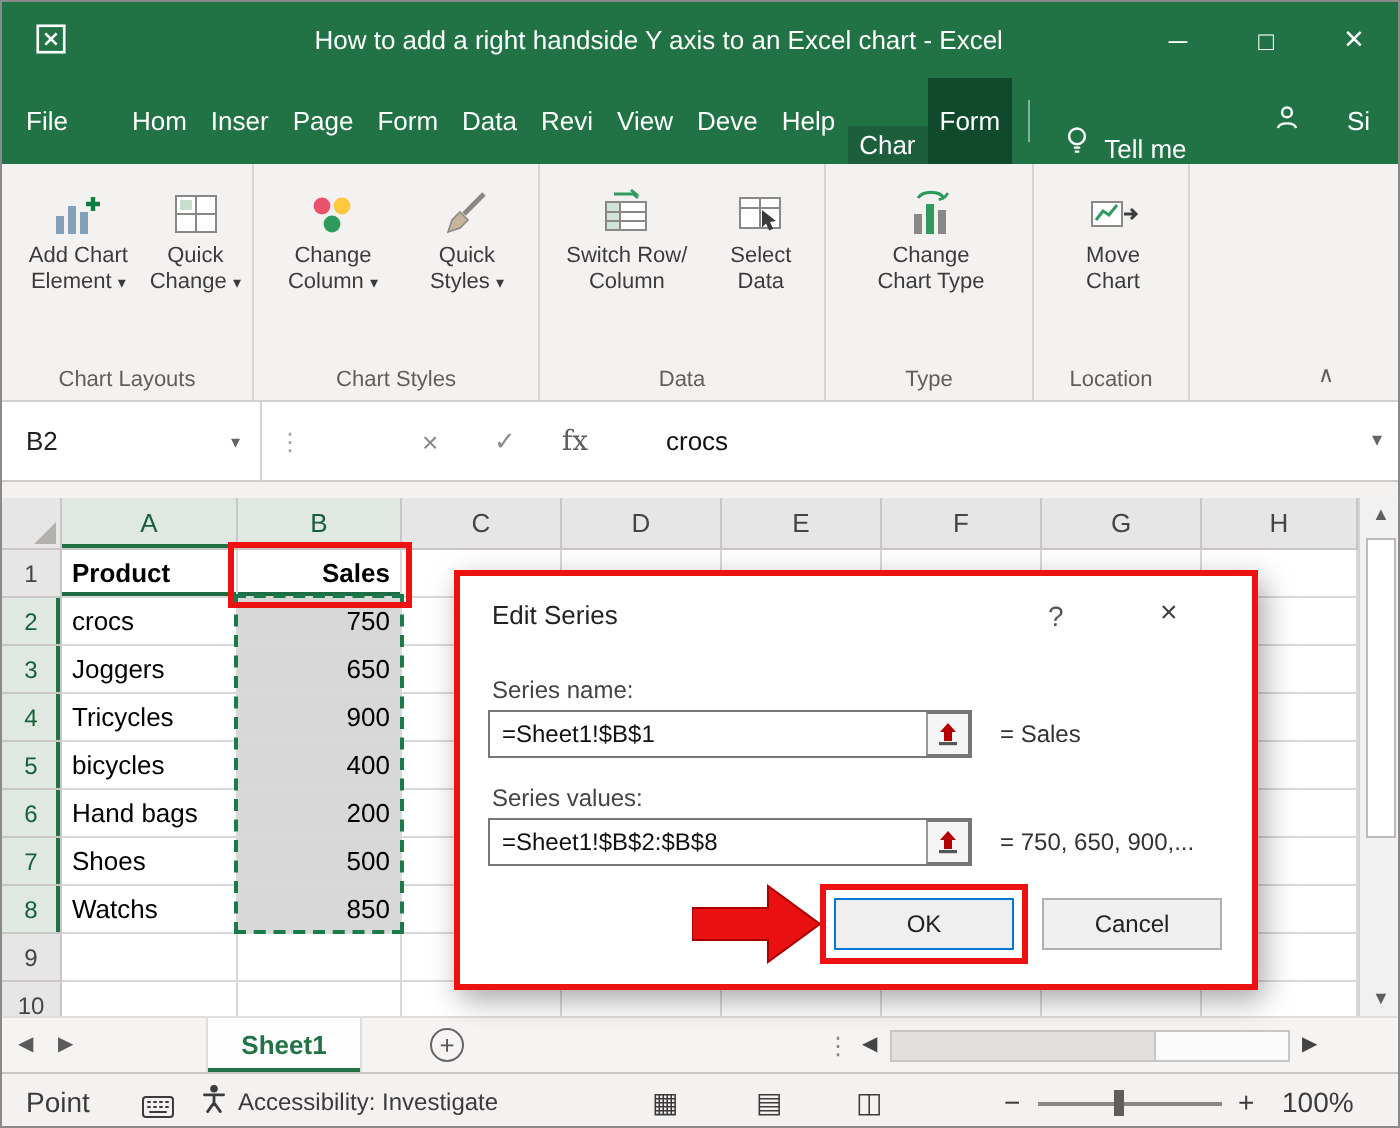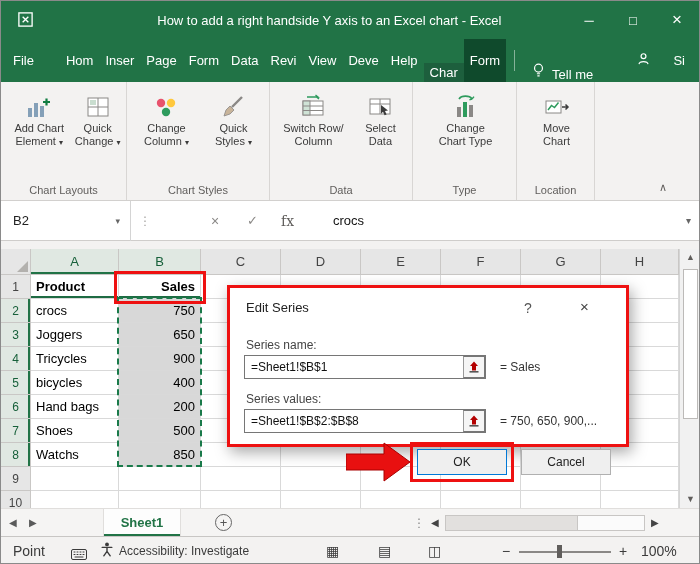--- a/index.html
+++ b/index.html
@@ -73,21 +73,21 @@
   .ants{position:absolute;left:116px;top:296px;width:85px;height:170px;border:2px dashed #1a7a4a;z-index:5;pointer-events:none;}
   .red-box-sales{position:absolute;left:113px;top:270px;width:92px;height:33px;border:3px solid #ee1111;z-index:6;pointer-events:none;}
 
   
   .vscroll{position:absolute;left:678px;top:248px;width:22px;height:259px;background:#f1f1f1;border-left:1px solid #d4d4d4;}
   .vs-up{position:absolute;top:3px;width:100%;text-align:center;font-size:9px;color:#605e5c;}
   .vs-down{position:absolute;bottom:4px;width:100%;text-align:center;font-size:9px;color:#605e5c;}
   .vs-thumb{position:absolute;left:3px;top:20px;width:15px;height:150px;background:#fff;border:1px solid #bcbab8;}
 
   
-  .dialog{position:absolute;left:226px;top:284px;width:402px;height:162px;background:#fff;border:3px solid #ee1111;
+  .dialog{position:absolute;left:226px;top:284px;width:402px;height:210px;background:#fff;border:3px solid #ee1111;
     box-shadow:3px 5px 14px rgba(0,0,0,.35);z-index:10;font-size:12px;color:#333;}
   .dialog .abs{position:absolute;}
   .dlg-title{left:16px;top:12px;font-size:13px;color:#222;}
   .dlg-help{left:294px;top:12px;font-size:14px;color:#555;}
   .dlg-close{left:350px;top:10px;font-size:15px;color:#444;}
   .dlg-label{left:16px;color:#444;}
   .dlg-input{position:absolute;left:14px;width:242px;height:24px;border:1px solid #767676;background:#fff;
     font:12px "Liberation Sans",sans-serif;color:#111;padding:0 28px 0 6px;}
   .range-btn{position:absolute;width:22px;height:22px;border:1px solid #767676;border-left:1px solid #999;
     background:#f5f5f5;display:flex;align-items:center;justify-content:center;}

